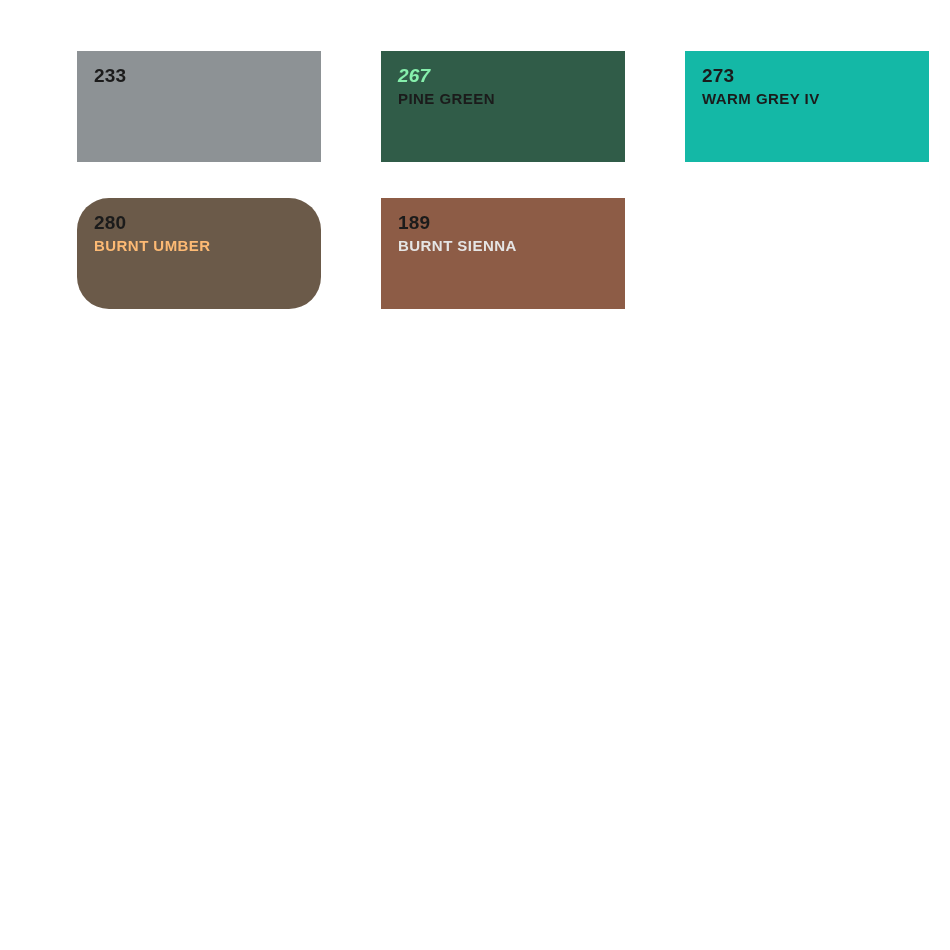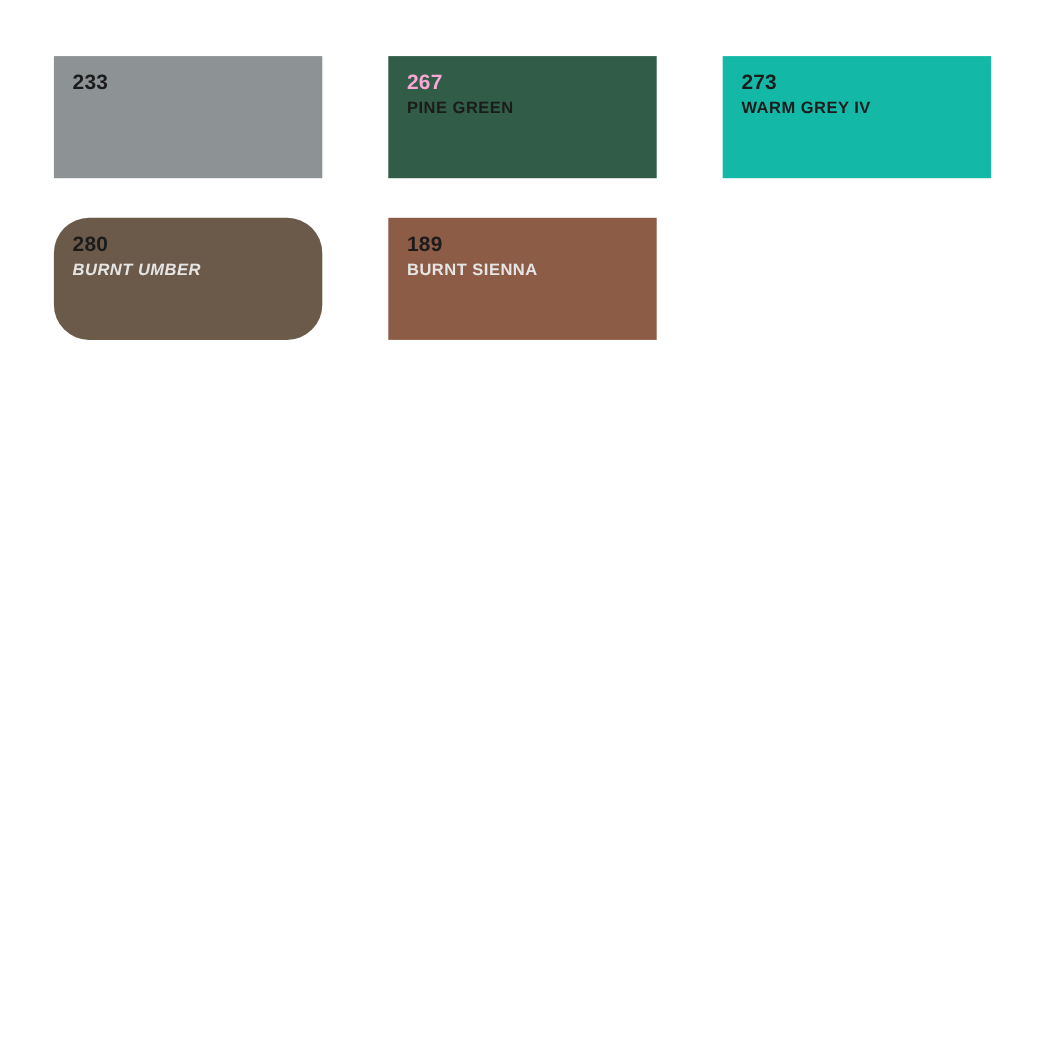--- a/index.html
+++ b/index.html
@@ -35,20 +35,21 @@
     row-gap: 36px;
   }
 
   .swatch {
     position: relative;
     width: 244px;
     height: 111px;
     box-sizing: border-box;
     padding: 12px 0 0 17px;
     overflow: hidden;
+    margin-left: 28px;
   }
 
   .swatch-code {
     display: block;
     font-family: "Liberation Sans", sans-serif;
     font-size: 19px;
     font-weight: bold;
     line-height: 25px;
     letter-spacing: 0.2px;
     color: #1b1b1b;
@@ -71,33 +72,33 @@
 
 <div class="palette-sheet">
 
   <div class="swatch-grid">
 
     <div class="swatch" style="background-color: rgb(141, 146, 149);">
       <span class="swatch-code" style="color: rgb(27, 27, 27);">233</span>
     </div>
 
     <div class="swatch" style="background-color: rgb(48, 92, 72);">
-      <span class="swatch-code" style="color: #f9a8d4;">267</span>
+      <span class="swatch-code" style="color: #86efac; font-style: italic;">267</span>
       <span class="swatch-name" style="color: rgb(27, 27, 27);">PINE GREEN</span>
     </div>
 
 
     <div class="swatch" style="background-color: #14b8a6;">
       <span class="swatch-code" style="color: rgb(27, 27, 27);">273</span>
       <span class="swatch-name" style="color: rgb(27, 27, 27);">WARM GREY IV</span>
     </div>
 
     <div class="swatch" style="background-color: rgb(107, 90, 73); border-radius: 32px;">
       <span class="swatch-code" style="color: rgb(27, 27, 27);">280</span>
-      <span class="swatch-name" style="color: #e5e5e5; font-style: italic;">BURNT UMBER</span>
+      <span class="swatch-name" style="color: #fdba74;">BURNT UMBER</span>
     </div>
 
     <div class="swatch" style="background-color: rgb(141, 92, 70);">
       <span class="swatch-code" style="color: rgb(27, 27, 27);">189</span>
       <span class="swatch-name" style="color: #e5e5e5;">BURNT SIENNA</span>
     </div>
 
   </div>
 </div>
 

